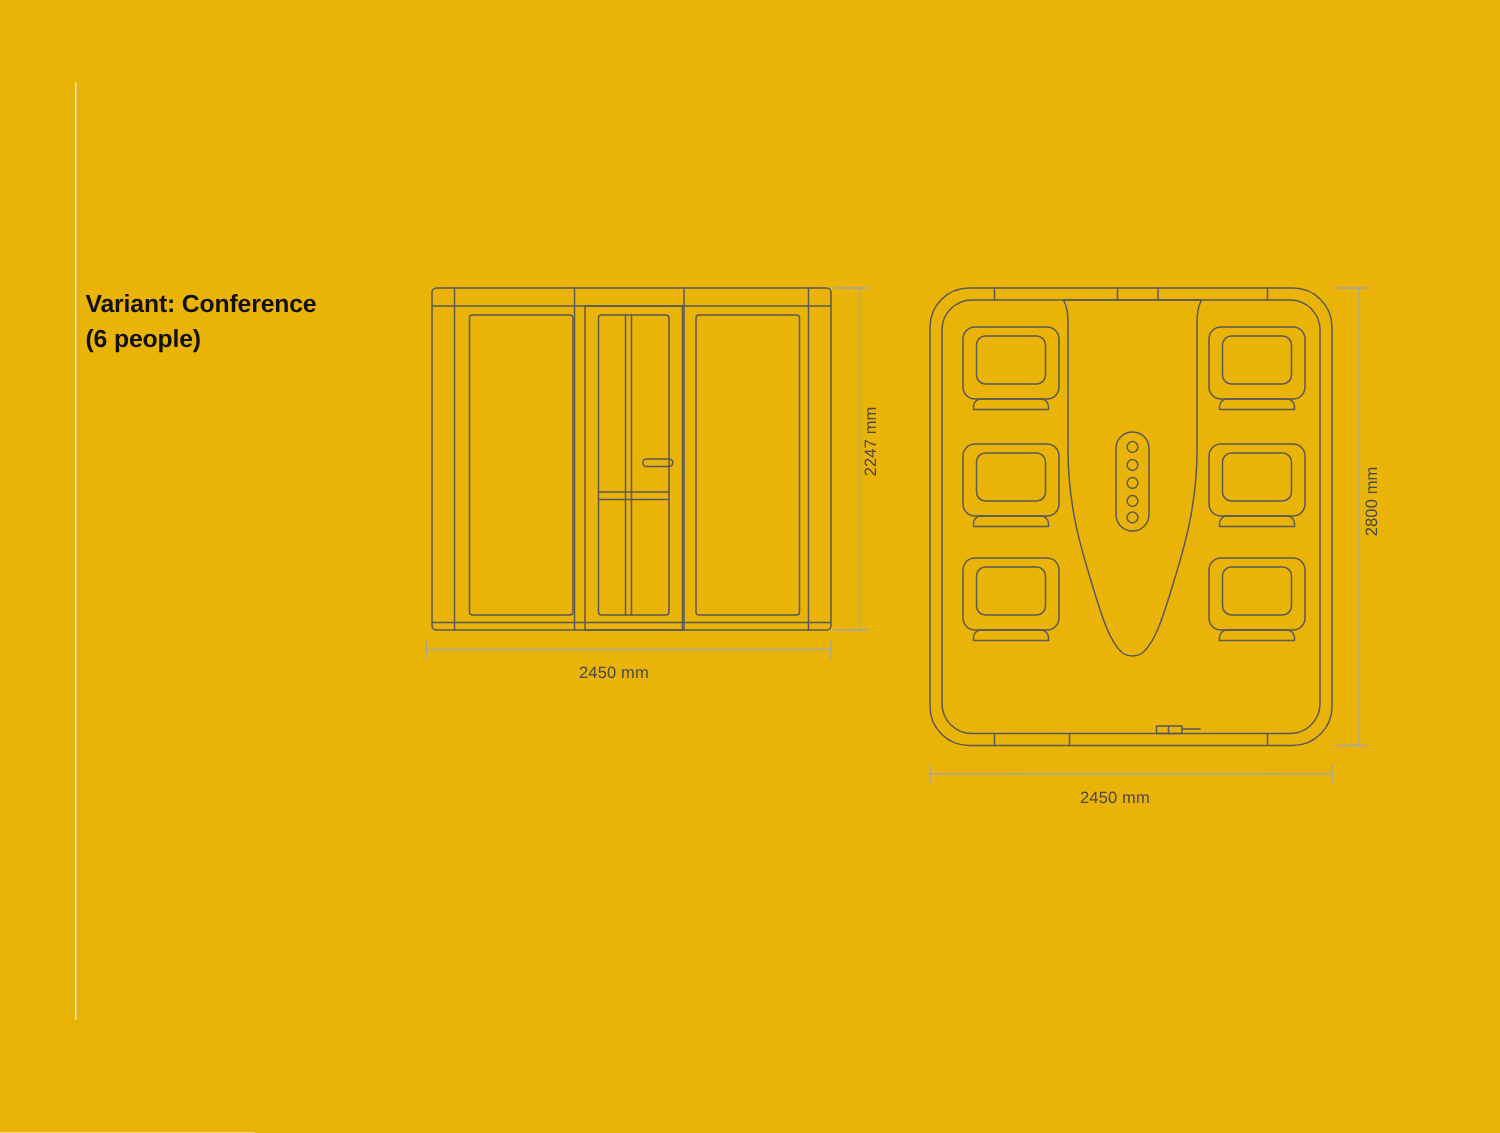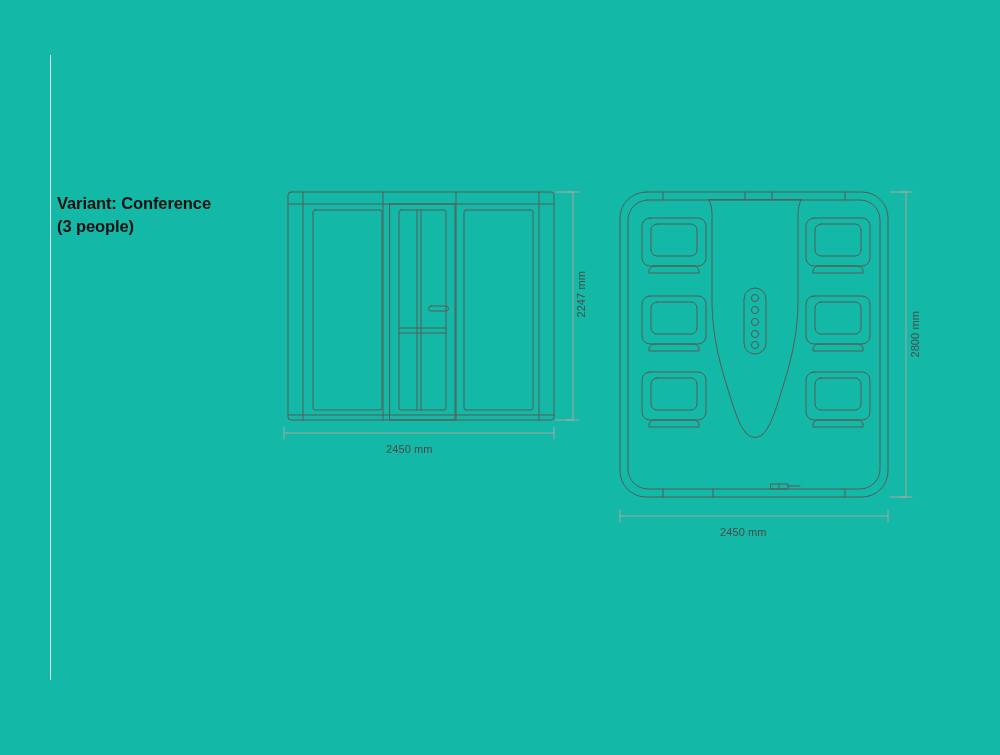--- a/index.html
+++ b/index.html
@@ -11,21 +11,21 @@
     width: 1000px;
     height: 755px;
     position: relative;
     font-family: "Liberation Sans", sans-serif;
     color: #1d1d1b;
     overflow: hidden;
   }
   #page {
     position: absolute;
     inset: 0;
-    background: #14b8a6;
+    background: #eab308;
   }
   .vrule {
     position: absolute;
     left: 50px;
     top: 55px;
     width: 1px;
     height: 625px;
     background: #e6e4dd;
   }
   .title {
@@ -75,21 +75,21 @@
 </style>
 </head>
 <body>
 
 <div id="page">
 
   <div class="vrule"></div>
 
   <div class="title">
     <span>Variant: Conference</span>
-    <span class="line2">(3 people)</span>
+    <span class="line2">(6 people)</span>
   </div>
 
   <svg class="draw" viewBox="0 0 1000 755">
     <g fill="none" stroke="#5a5a56" stroke-width="1" stroke-linejoin="round" stroke-linecap="round">
 
       <g>
 
         <rect x="288" y="192" width="266" height="228" rx="3" ry="3"></rect>
 
         <line x1="288" y1="204" x2="554" y2="204"></line>

